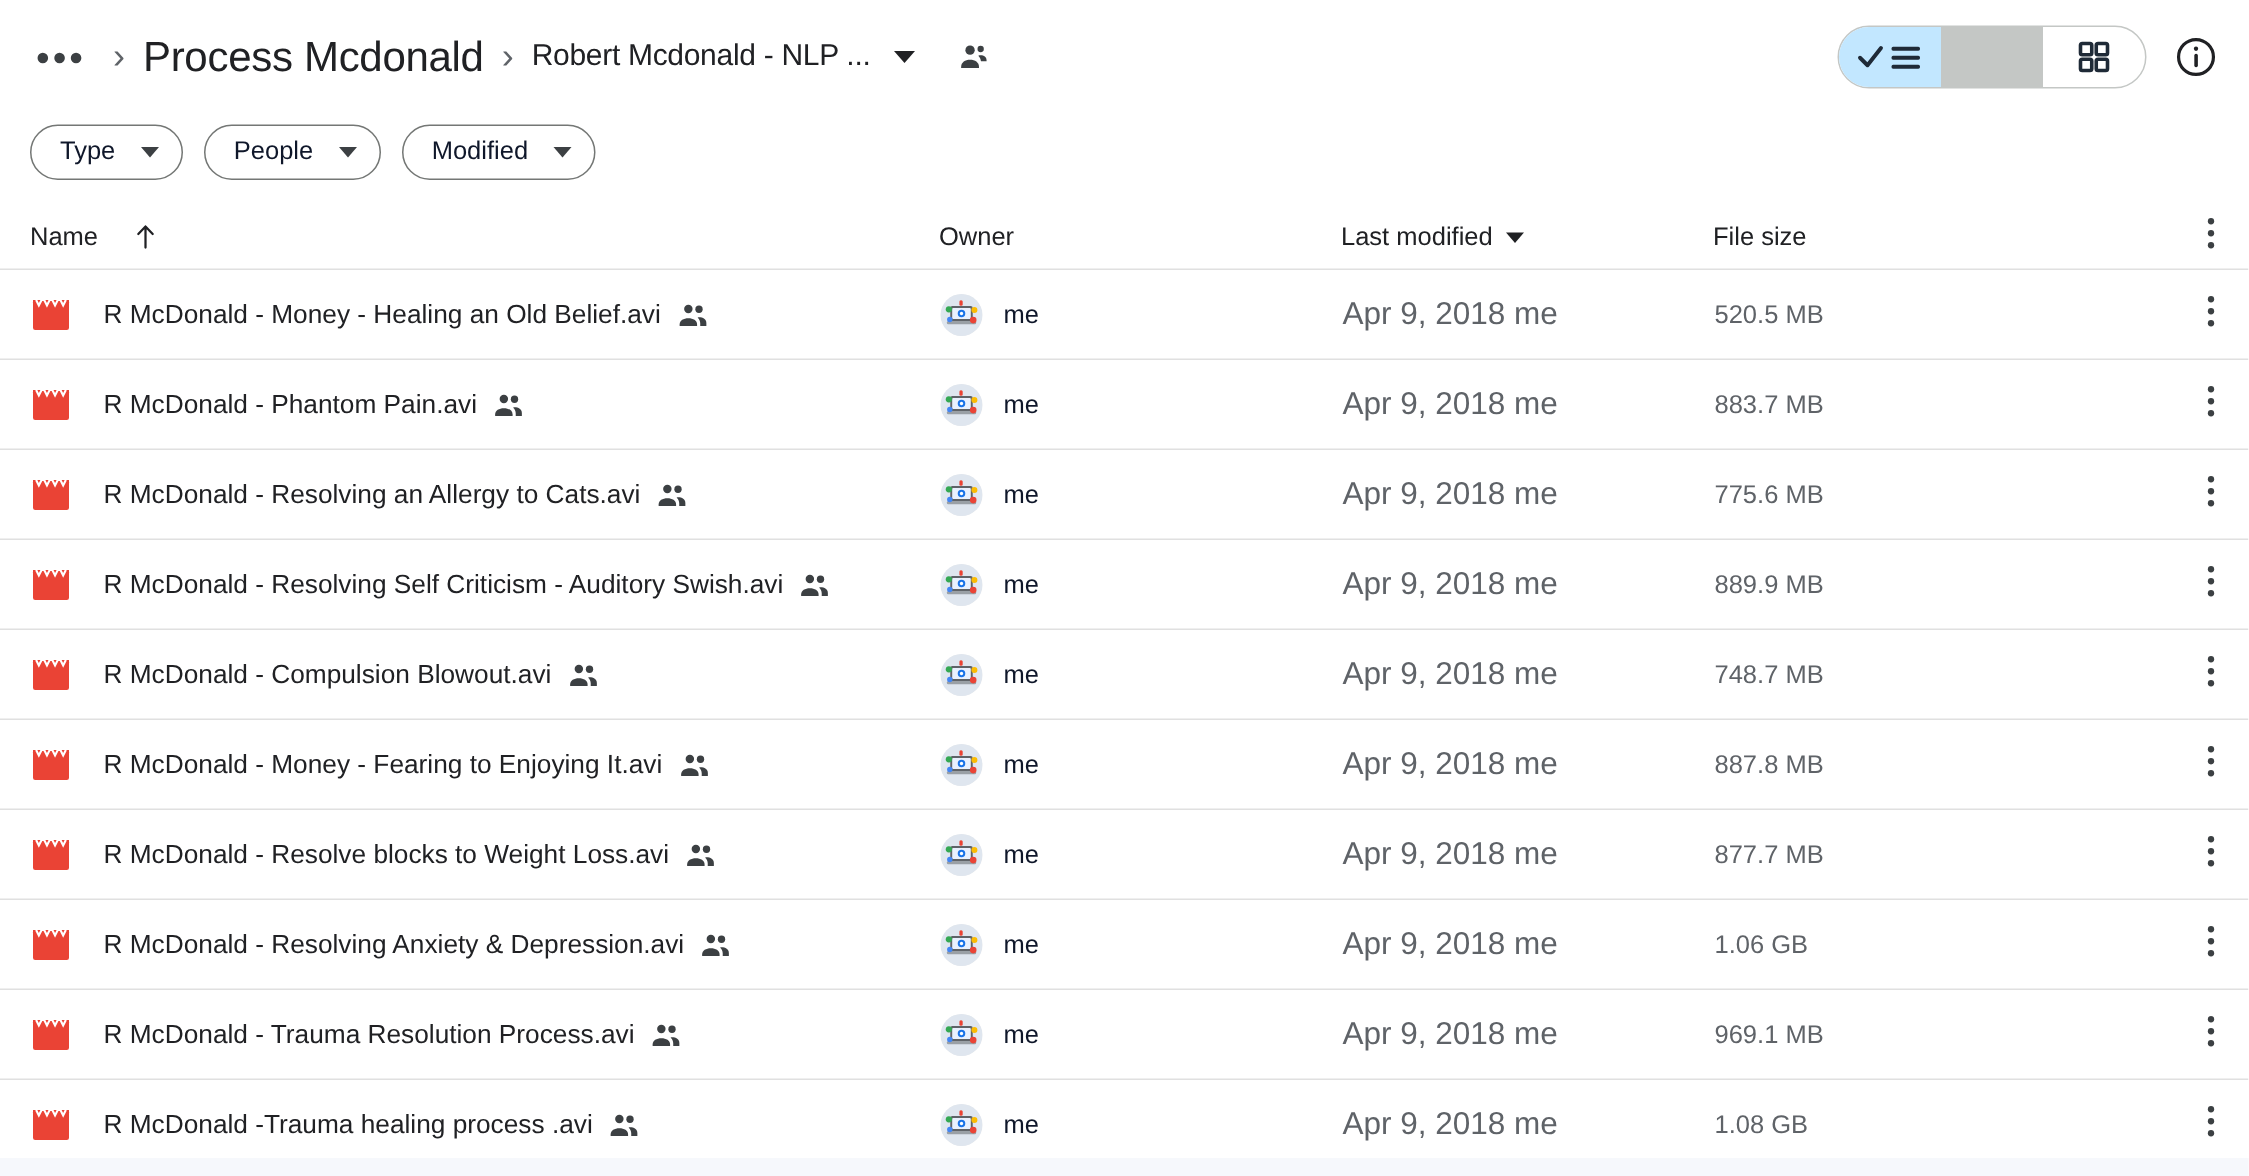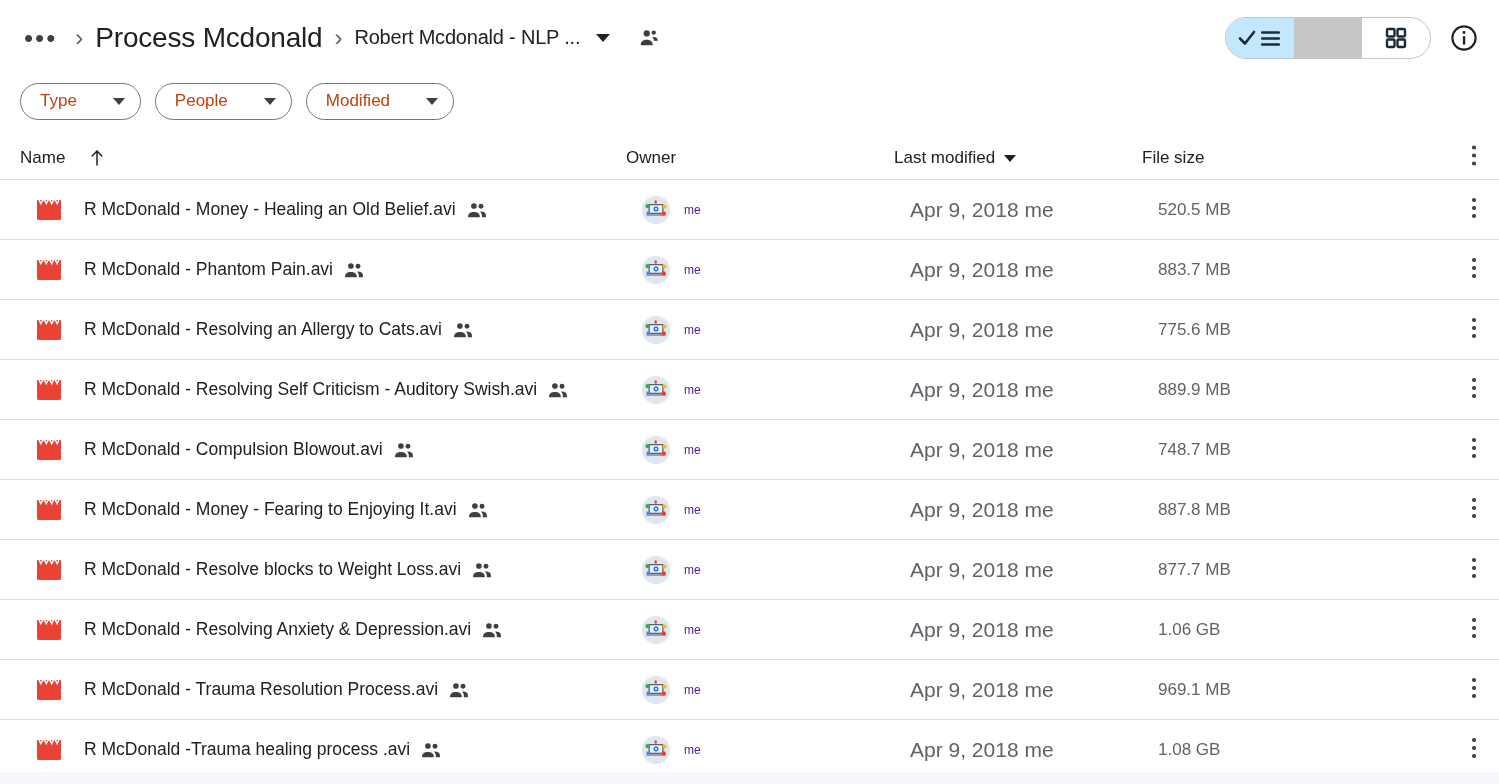--- a/index.html
+++ b/index.html
@@ -110,25 +110,24 @@
     align-items: center;
   }
   .chip {
     height: 37px;
     border: 1px solid #747775;
     border-radius: 19px;
     display: flex;
     align-items: center;
     padding: 0 15px 0 19px;
     font-size: 17px;
-    color: #c2410c;
+    color: #0f172a;
     cursor: pointer;
     background: #fff;
     white-space: nowrap;
-    gap: 19px;
   }
   .chip .chip-caret {
     width: 0; height: 0;
     border-left: 6px solid transparent;
     border-right: 6px solid transparent;
     border-top: 7px solid #3c4043;
     margin-left: 17px;
   }
 
   
@@ -164,21 +163,21 @@
     transform: translateY(-50%);
     cursor: pointer;
   }
 
   
   .rows { position: relative; }
   .row {
     display: flex;
     align-items: center;
     height: 60px;
-    padding-left: 36px;
+    padding-left: 21px;
     border-top: 1px solid #e0e0e0;
     position: relative;
     cursor: pointer;
   }
 
   .cell-name {
     width: 606px;
     display: flex;
     align-items: center;
     overflow: hidden;
@@ -210,21 +209,21 @@
     align-items: center;
   }
   .avatar {
     width: 28px; height: 28px;
     border-radius: 50%;
     margin-right: 14px;
     overflow: hidden;
     flex: 0 0 28px;
     background: #e8eaed;
   }
-  .owner-label { font-size: 12px; color: #4c1d95; }
+  .owner-label { font-size: 17px; color: #0f172a; }
 
   .cell-mod {
     width: 248px;
     font-size: 21px;
     color: #5f6368;
   }
   .cell-size {
     flex: 1;
     font-size: 17px;
     color: #5f6368;

